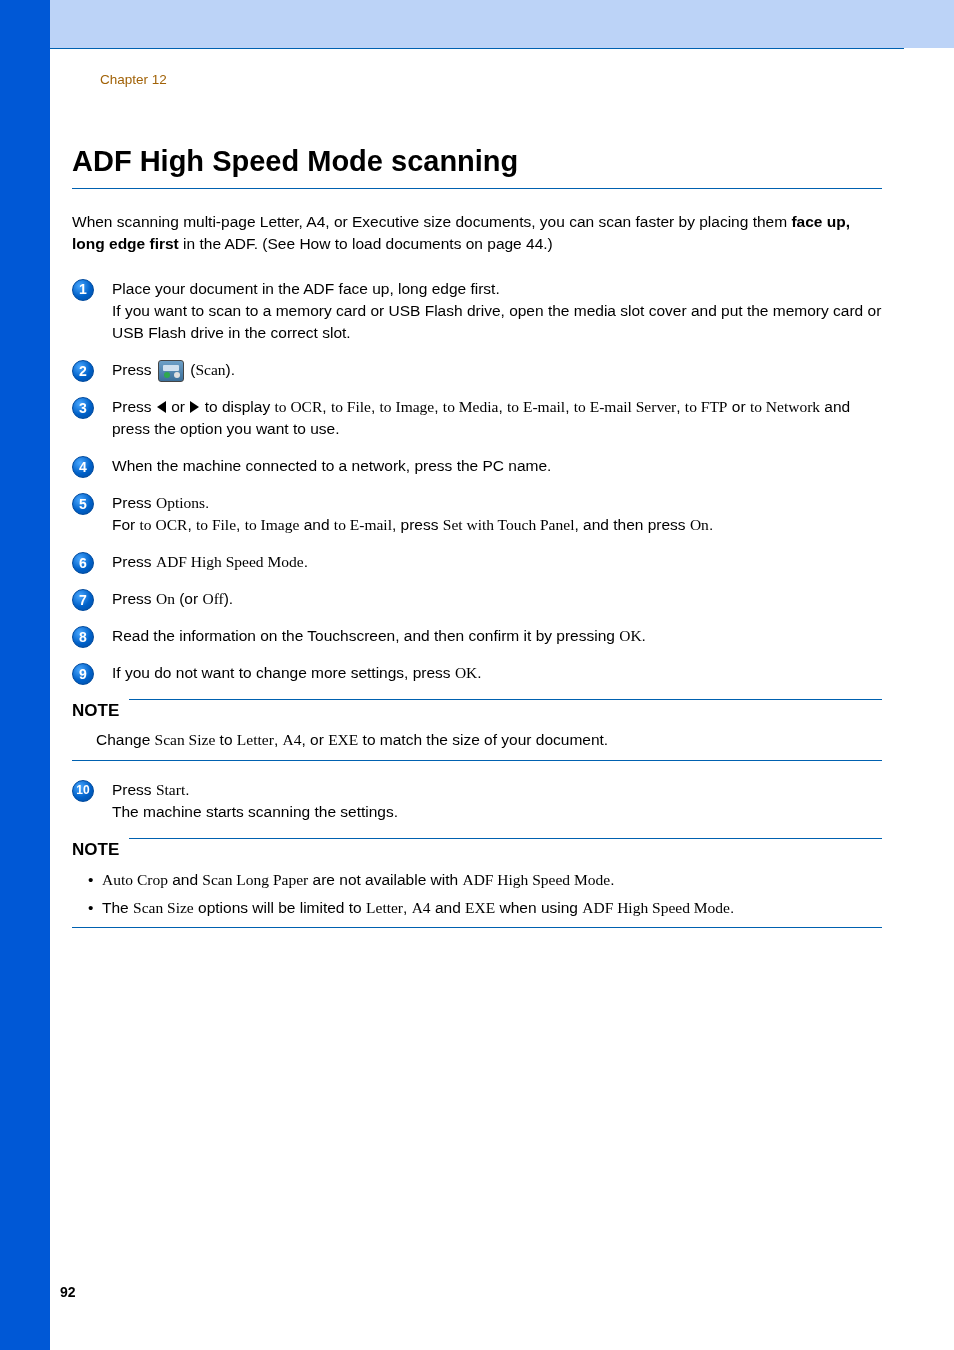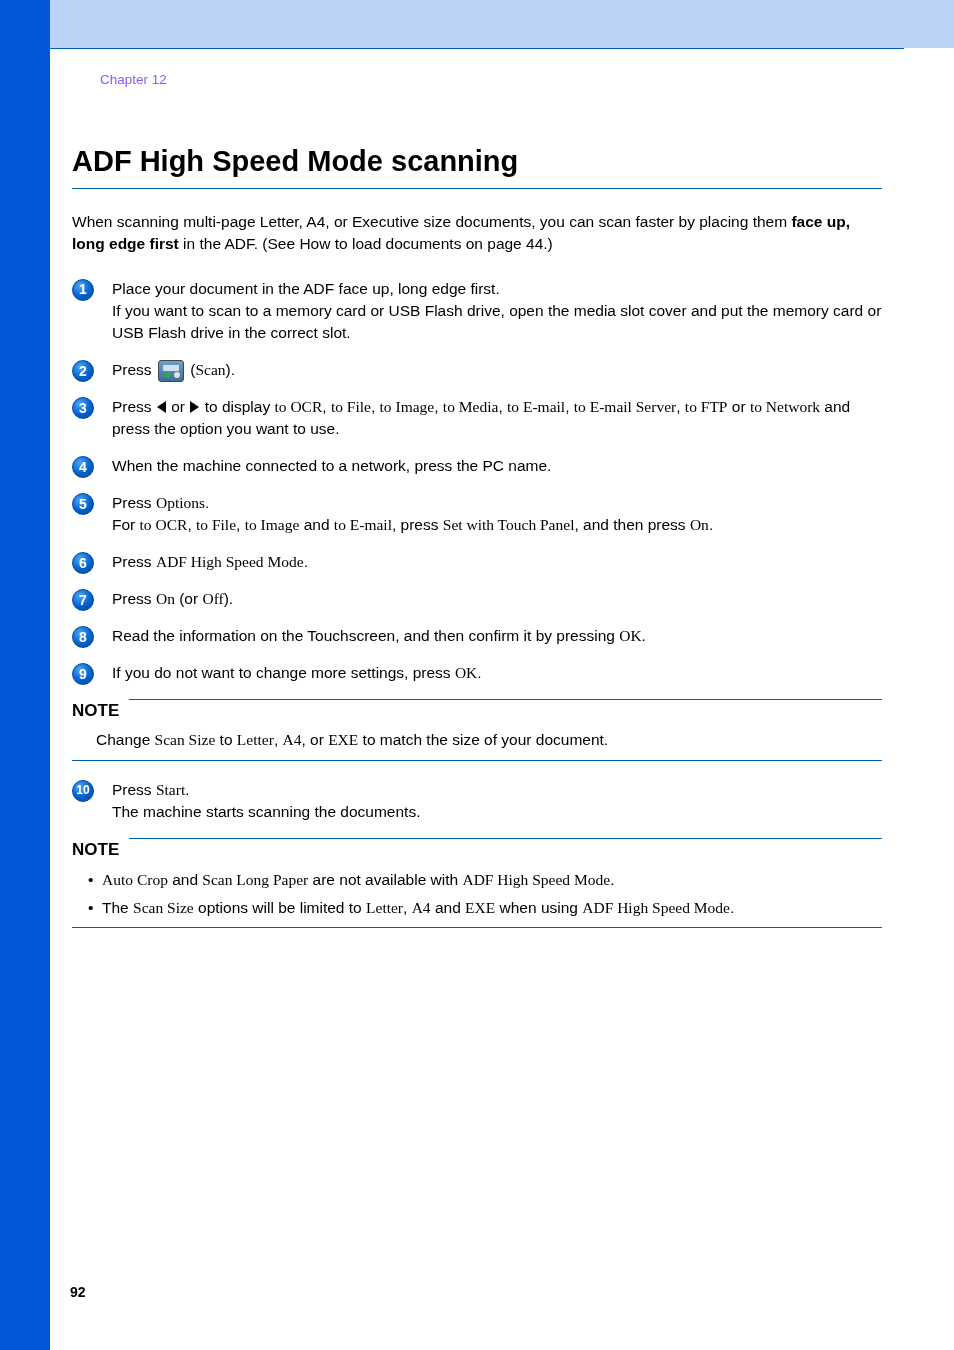--- a/index.html
+++ b/index.html
@@ -39,21 +39,21 @@
     border-top: 1.2px solid #0061b0;
   }
   .content {
     position: absolute;
     top: 70px;
     left: 72px;
     right: 72px;
   }
   .chapter {
     font-size: 13.5px;
-    color: #8b5cf6;
+    color: #a16207;
     margin-left: 28px;
     margin-bottom: 50px;
   }
   h1.section {
     font-size: 29px;
     font-weight: bold;
     margin-bottom: 6px;
   }
   .section-underline {
     border-bottom: 1.4px solid #0061b0;
@@ -166,21 +166,21 @@
   }
   .bullets li::before {
     content: "•";
     position: absolute;
     left: 0;
     top: 0;
   }
   .page-num {
     position: absolute;
     bottom: 48px;
-    left: 70px;
+    left: 60px;
     font-size: 14px;
     font-weight: bold;
   }
 </style>
 </head>
 <body>
 
 <div class="top-band"></div>
 <div class="blue-sidebar"></div>
 <div class="blue-corner"></div>
@@ -286,21 +286,21 @@
     <span>Change </span><span class="mono">Scan Size</span><span> to </span><span class="mono">Letter</span><span>, </span><span class="mono">A4</span><span>, or </span><span class="mono">EXE</span><span> to match the size of your document.</span>
   </div>
   <div class="note-close"></div>
 
   <div class="step">
     <div class="step-num">
         <div class="num-badge" style="font-size:12px">10</div>
       </div>
     <div class="step-body">
       <span>Press </span><span class="mono">Start</span><span>.</span><br>
-      <span>The machine starts scanning the documents.</span>
+      <span>The machine starts scanning the settings.</span>
     </div>
   </div>
 
   <div class="note-head">
     <div class="label">NOTE</div>
     <div class="line"></div>
   </div>
   <ul class="bullets note-body" style="margin-left:16px">
     <li>
       <span class="mono">Auto Crop</span><span> and </span><span class="mono">Scan Long Paper</span><span> are not available with </span><span class="mono">ADF High Speed Mode</span><span>.</span>

